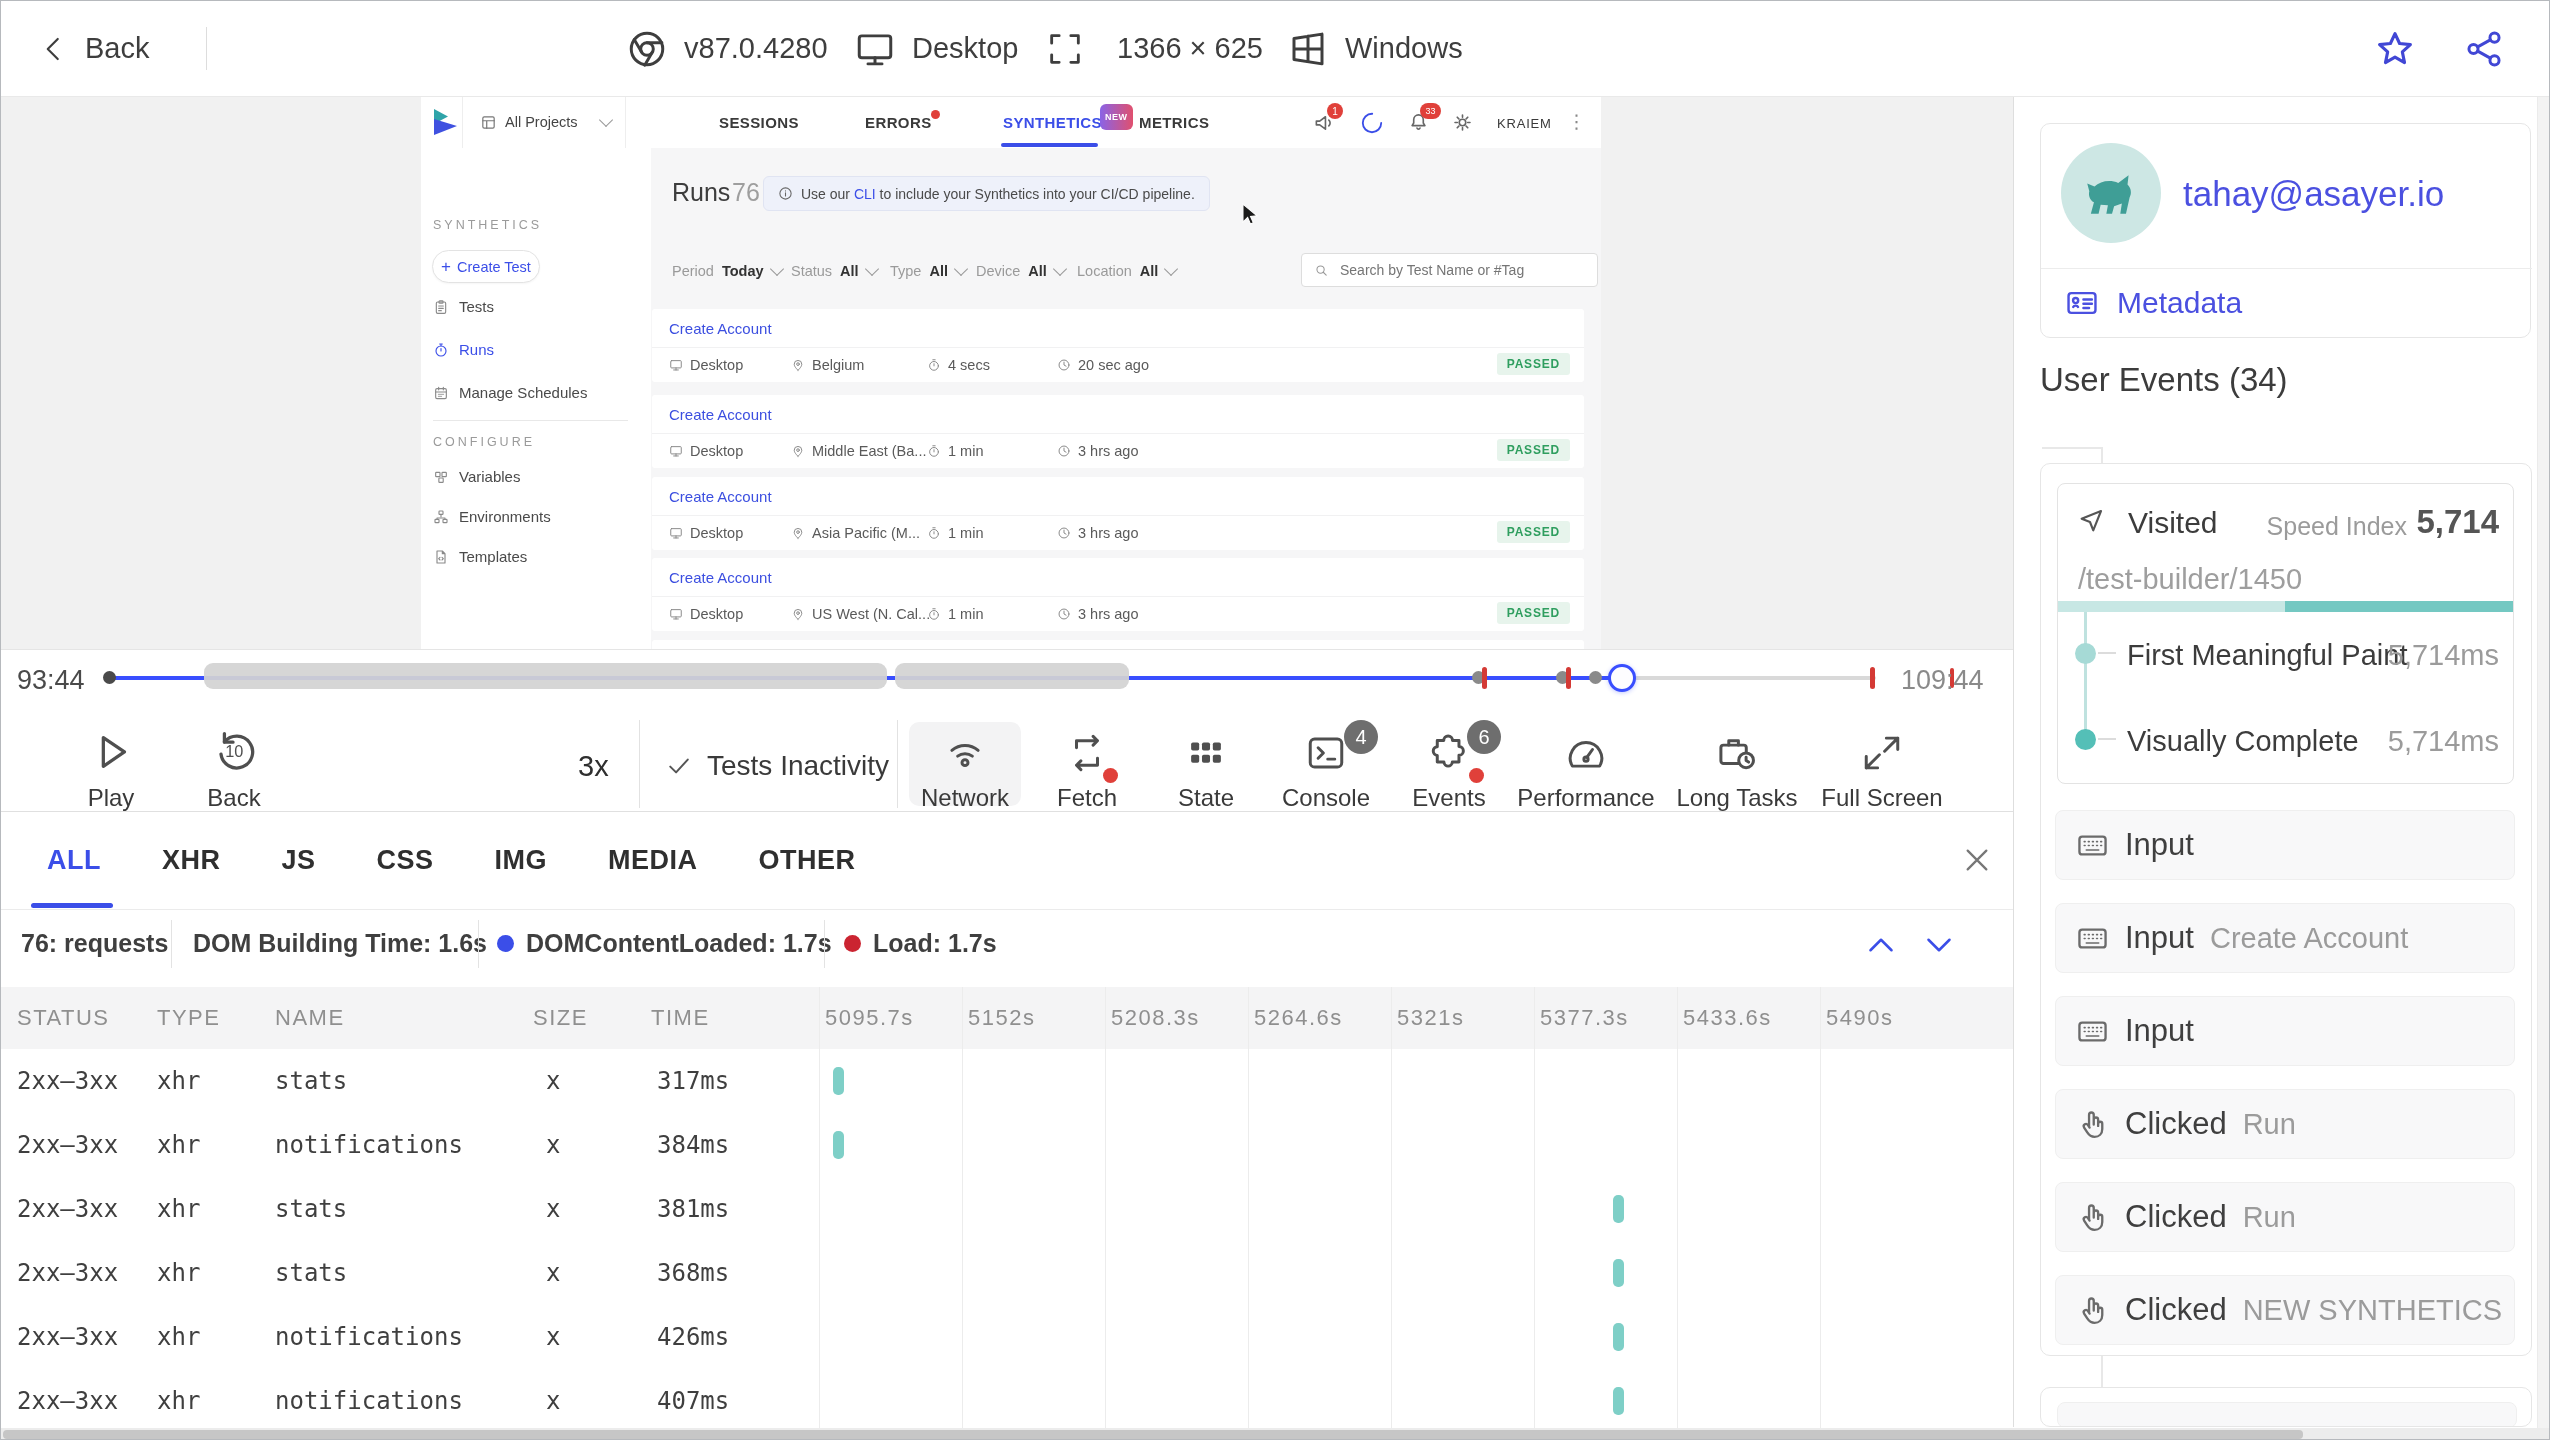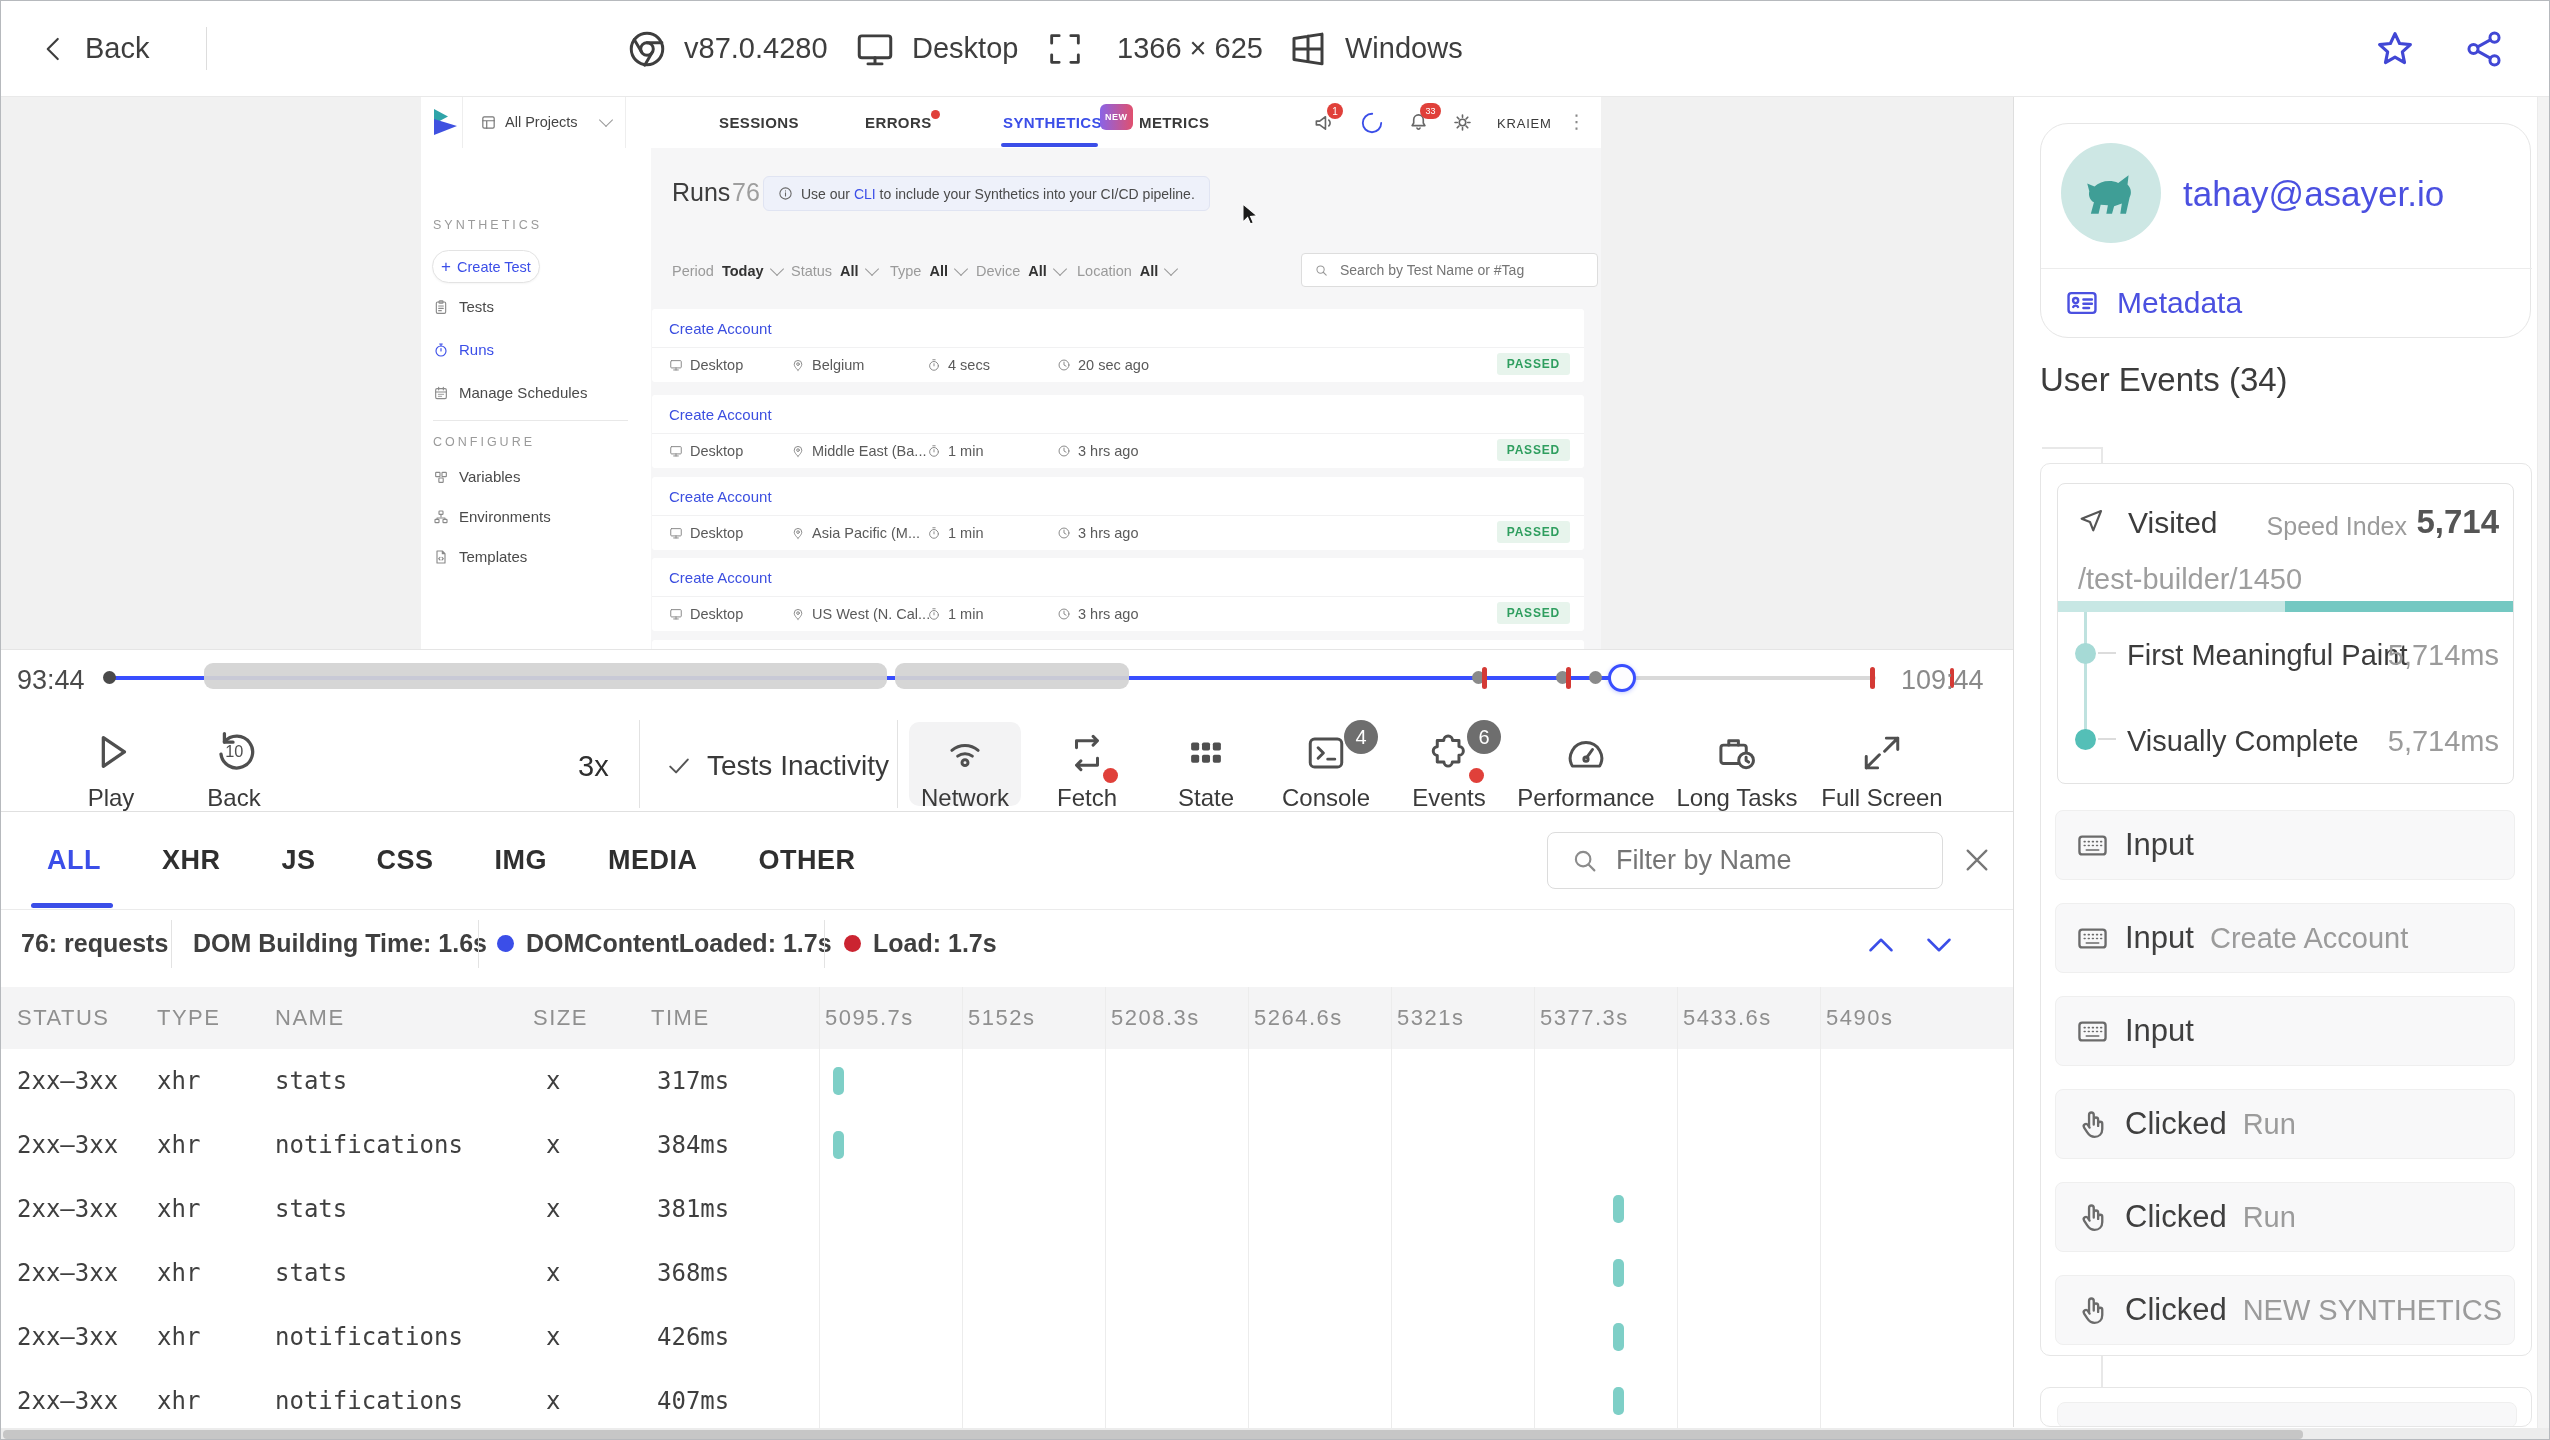--- a/index.html
+++ b/index.html
@@ -582,27 +582,20 @@
       <span class="net-tab">XHR</span>
       <span class="net-tab">JS</span>
       <span class="net-tab">CSS</span>
       <span class="net-tab">IMG</span>
       <span class="net-tab">MEDIA</span>
       <span class="net-tab">OTHER</span>
     </div>
     <i class="abs" style="left:30px;top:91px;width:82px;height:5px;border-radius:3px;background:#3b4ee8;"></i>
     <div class="abs" style="left:0;top:97px;width:2012px;height:1px;background:#ebebeb;"></div>
 
-    <div class="abs flex" style="left:1546px;top:20px;width:396px;height:57px;border:1px solid #dcdcdc;border-radius:8px;gap:14px;padding-left:22px;box-sizing:border-box;">
-      <svg class="svgi" width="30" height="30" viewBox="0 0 24 24" style="color:#8c8c8c;stroke-width:2;">
-          <circle cx="10.5" cy="10.5" r="5.8"></circle>
-          <path d="M14.8 14.8 L19.5 19.5"></path>
-        </svg>
-      <input style="border: 0px; outline: 0px; background: transparent; font-size: 27px; color: rgb(85, 85, 85); width: 300px; font-family: inherit;" placeholder="Filter by Name">
-    </div>
     <svg class="svgi" width="32" height="32" viewBox="0 0 24 24" style="position:absolute;left:1960px;top:32px;color:#777;stroke-width:2;">
         <path d="M5 5 L19 19 M19 5 L5 19"></path>
       </svg>
 
     <div class="sum-item" style="left:20px;">
         <span>76: requests</span>
       </div>
     <div class="sum-div" style="left:170px;"></div>
     <div class="sum-item" style="left:192px;">
         <span>DOM Building Time: 1.6s</span>
@@ -694,21 +687,21 @@
         <span class="nt-cell" style="left:156px;">xhr</span>
       <span class="nt-cell" style="left:274px;">notifications</span>
         <span class="nt-cell" style="left:545px;">x</span>
       <span class="nt-cell" style="left:656px;">407ms</span>
       <i class="wbar" style="left:1612px;"></i>
     </div>
   </div>
 
   <div class="side">
 
-    <div class="card" style="left:26px;top:26px;width:491px;height:215px;border-radius:28px;">
+    <div class="card" style="left:26px;top:26px;width:491px;height:215px;">
       <div class="abs" style="left:20px;top:19px;width:100px;height:100px;border-radius:50%;background:#cde7e4;display:flex;align-items:center;justify-content:center;">
         <svg width="62" height="62" viewBox="0 0 24 24">
           <path d="M4.2 20 L5.4 15.6 C3.8 14.7 3.2 12.9 3.6 11.3 L2.8 8.3 L5.6 9.5 C7.8 7.3 11.8 6.7 14.8 8.1 L18.8 5.1 L18.4 8.7 C19.8 10.1 20.1 12.1 19.2 13.7 L17.8 20 H15.6 L16.2 16.1 L13.2 17.1 L12.4 20 H10.2 L10.8 16.7 L8 16.5 L7.2 20 Z" fill="#3f9e96"></path>
         </svg>
       </div>
       <span class="abs" style="left:142px;top:50px;font-size:35px;color:#4b50e0;">tahay@asayer.io</span>
       <div class="abs" style="left:0;top:144px;width:491px;height:1px;background:#ececec;"></div>
       <div class="abs flex" style="left:24px;top:162px;gap:18px;color:#4b50e0;">
         <svg class="svgi" width="34" height="34" viewBox="0 0 24 24">
           <rect x="2.5" y="5" width="19" height="14" rx="2"></rect>

